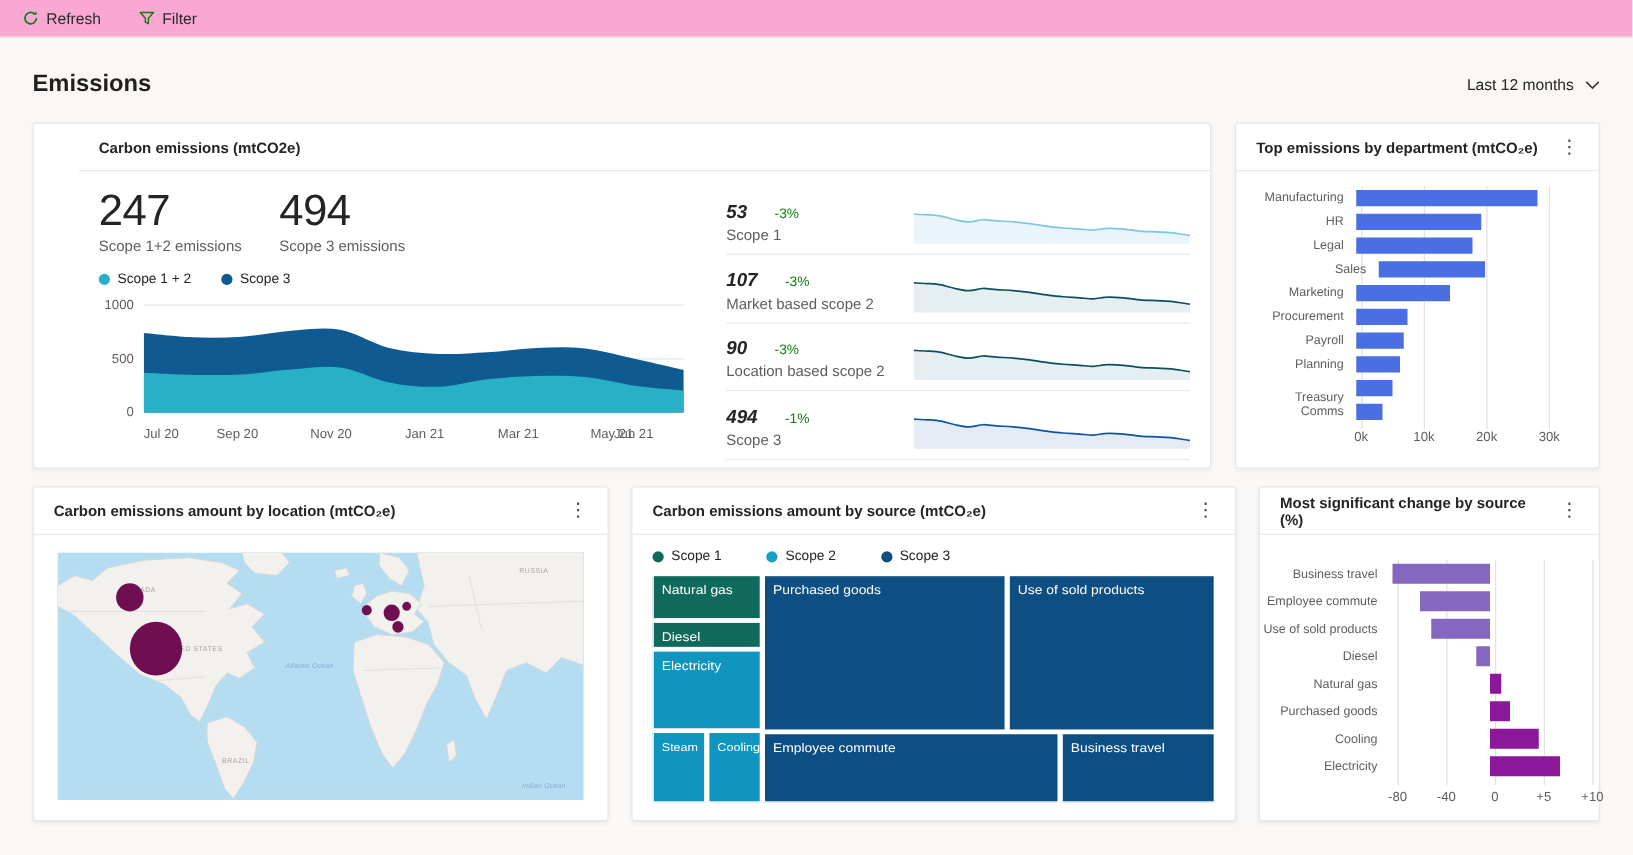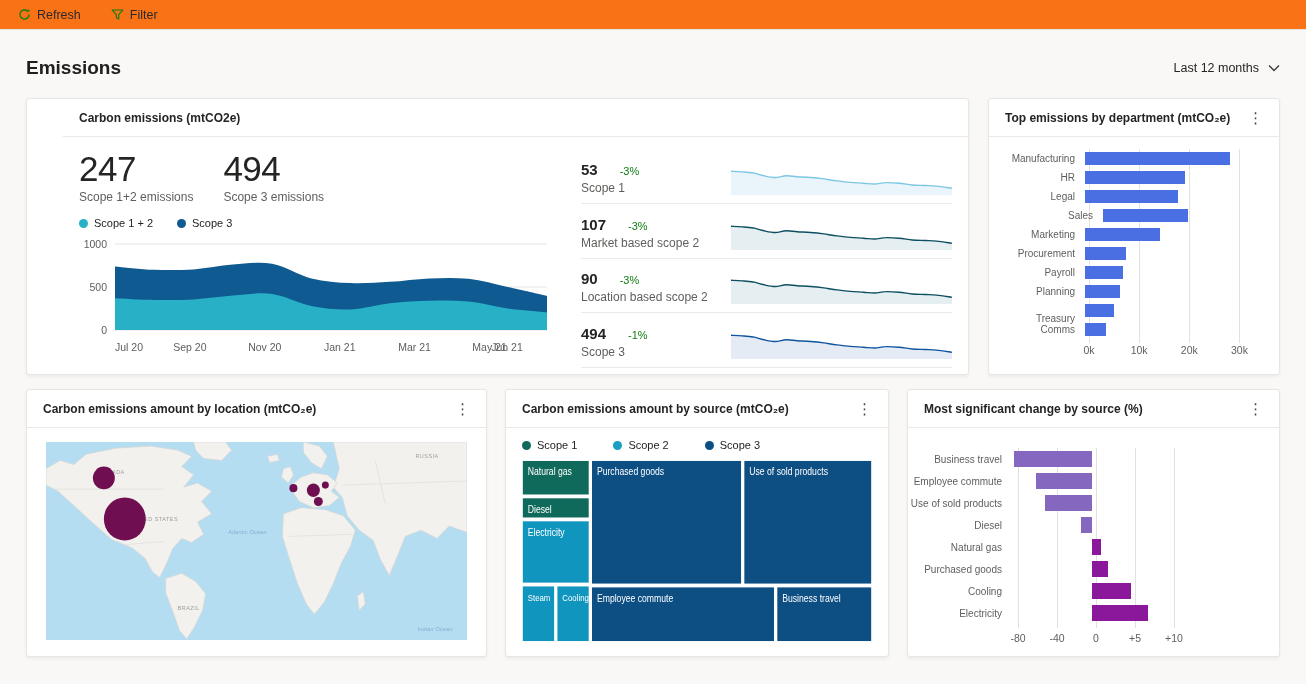--- a/index.html
+++ b/index.html
@@ -3,21 +3,21 @@
 <meta charset="utf-8">
 <style>
   * { box-sizing: border-box; }
   html,body { margin:0; padding:0; }
   body {
     width:1306px; height:684px; overflow:hidden;
     background:#f9f8f6; color:#252423;
     font-family:"Liberation Sans","DejaVu Sans",sans-serif;
   }
   
-  .topbar { height:30px; background:#f97316; border-bottom:1px solid #e6e4e2;
+  .topbar { height:30px; background:#f9a8d4; border-bottom:1px solid #e6e4e2;
     display:flex; align-items:center; gap:10px; padding-left:8px; }
   .tb-btn { display:flex; align-items:center; gap:6px; border:none; background:transparent;
     font:12.5px "Liberation Sans",sans-serif; color:#2b2a29; padding:4px 10px; cursor:pointer; }
   .tb-btn svg { display:block; }
   
   main { padding:0 26px; }
   .page-head { display:flex; align-items:center; justify-content:space-between; margin:24px 0 16px; height:28px; }
   h1 { font-size:19px; font-weight:700; margin:0; color:#201f1e; }
   .range { display:flex; align-items:center; gap:9px; font-size:12.5px; color:#252423; cursor:pointer; }
   
@@ -45,21 +45,21 @@
     font-size:10.5px; color:#605e5c; }
   .ylabels span { position:absolute; right:2px; }
   .plotwrap { flex:1; min-width:0; }
   #area-svg { display:block; width:100%; height:90px; }
   .xlabels { position:relative; height:14px; margin:10px 0 0 36px; font-size:10.5px; color:#605e5c; }
   .xlabels span { position:absolute; transform:translateX(-50%); white-space:nowrap; }
   .colR { flex:1; display:flex; flex-direction:column; padding-left:34px; min-width:0; }
   .bk-row { flex:1; display:flex; border-bottom:1px solid #eceae8; min-height:0; padding-top:4px; }
   .bk-left { width:150px; flex:none; align-self:center; }
   .bk-valueline { display:flex; align-items:baseline; gap:22px; }
-  .bk-value { font-size:15px; font-weight:700; color:#252423; }
+  .bk-value { font-size:15px; font-weight:700; color:#252423;font-style:italic; }
   .bk-change { font-size:11px; color:#107C10; }
   .bk-label { font-size:12px; color:#605e5c; margin-top:3px; white-space:nowrap; }
   .bk-spark { flex:1; display:flex; align-items:flex-end; min-width:0; }
   .bk-spark svg { display:block; margin-bottom:6px; }
   
   #cardB,#cardE { flex:1; }
   .hchart { position:relative; flex:1; }
   .vline { position:absolute; width:1px; background:#e3e1df; z-index:0; }
   .hbar-row { display:flex; align-items:center; position:relative; z-index:1; }
   .hbar-label { font-size:10px; color:#605e5c; text-align:right; flex:none; padding-right:10px; white-space:nowrap; }
@@ -67,21 +67,21 @@
   .bar { position:absolute; top:0; }
   .haxis { position:relative; font-size:10.5px; color:#605e5c; height:16px; }
   .haxis span { position:absolute; transform:translateX(-50%); }
   
   #cardC { width:461px; flex:none; }
   .map-body { flex:1; padding:14px 19px 16px; min-height:0; }
   #map-svg { width:100%; height:100%; display:block; }
   .map-label { font-size:5.5px; fill:#a09d99; letter-spacing:.5px; font-family:"Liberation Sans",sans-serif; }
   .map-label.water { fill:#84add0; font-style:italic; letter-spacing:.2px; }
   
-  #cardD { width:384px; flex:none;justify-content:center; }
+  #cardD { width:484px; flex:none;justify-content:center; }
   .cardD-body { flex:1; display:flex; flex-direction:column; padding:9px 16px 14px; min-height:0; }
   .legendD { display:flex; gap:36px; font-size:11px; margin:2px 0 9px; }
   #treemap-svg { flex:1; width:100%; display:block; }
   #treemap-svg text { font-family:"Liberation Sans",sans-serif; fill:#fff; }
 </style>
 </head>
 <body>
 
 <div class="topbar">
   <button class="tb-btn">

